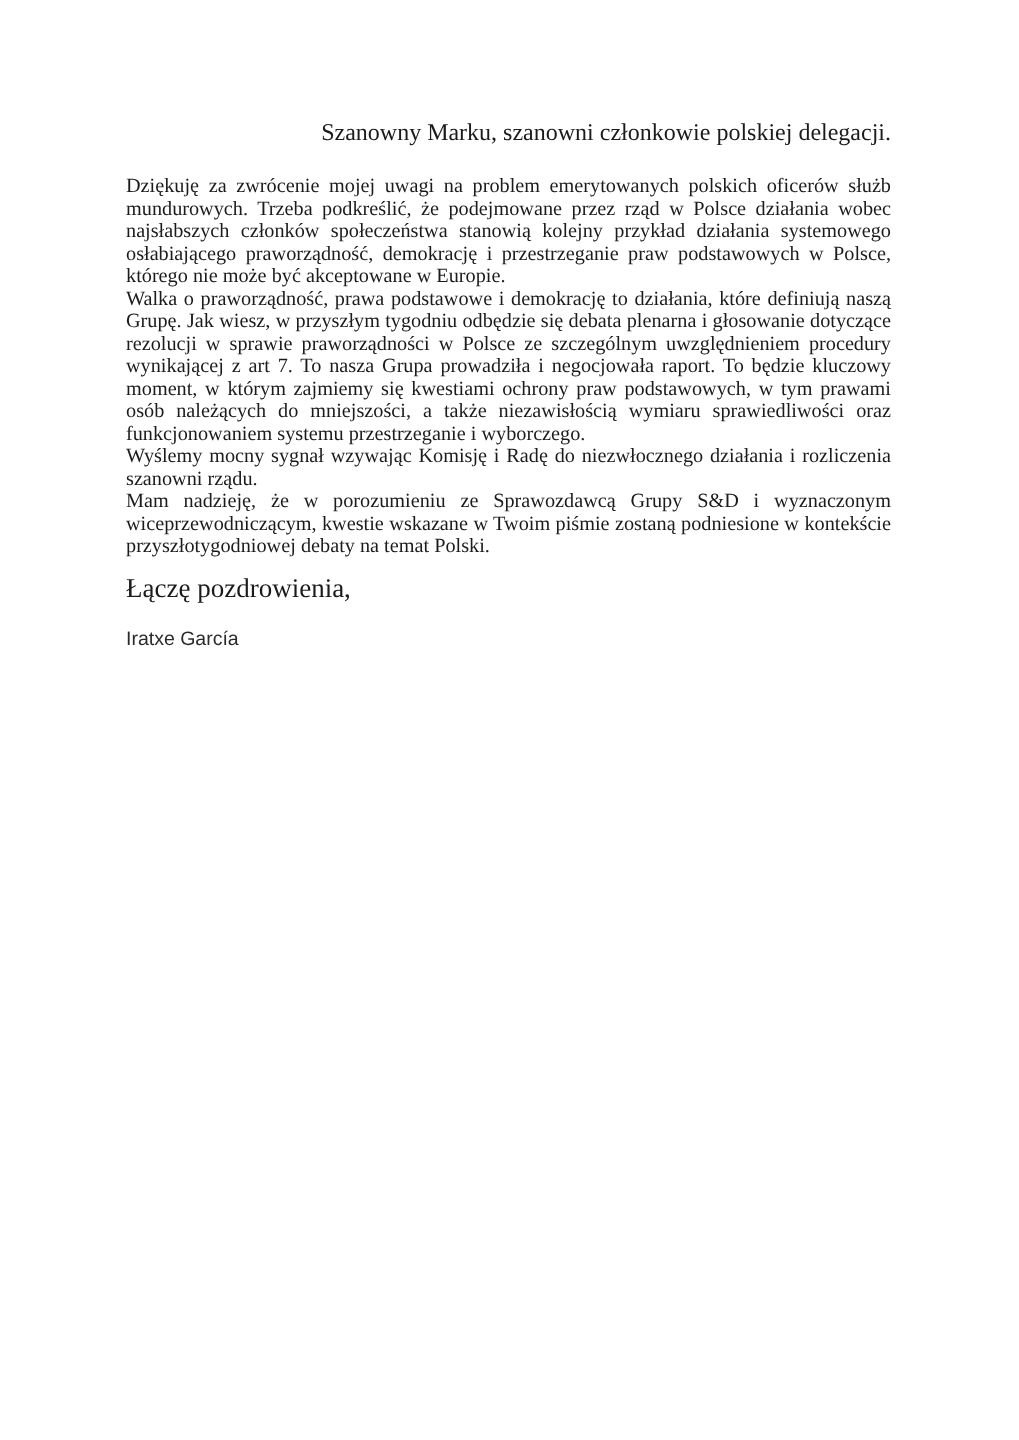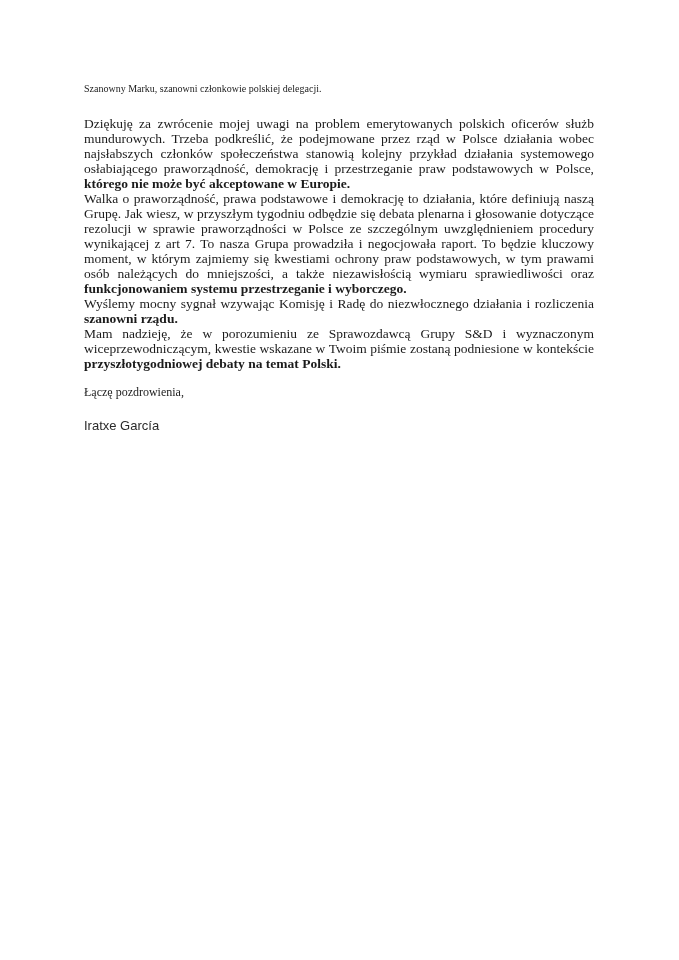--- a/index.html
+++ b/index.html
@@ -16,44 +16,43 @@
     font-family: "Liberation Serif", serif;
     color: #1b1b1b;
   }
   .content {
     position: absolute;
     left: 84px;
     top: 81px;
     width: 510px;
   }
   .salutation {
-    font-size: 10px;
+    font-size: 16px;
     line-height: 15px;
     margin: 0 0 20px 0;
-    text-align: left;
+    text-align: right;
     white-space: nowrap;
   }
   .para {
     margin: 0;
     padding: 0;
   }
   .line {
     font-size: 13.5px;
     line-height: 15px;
     text-align: justify;
     text-align-last: justify;
     white-space: normal;
   }
   .line.last {
     text-align: left;
     text-align-last: left;
-    font-weight: bold;
   }
   .closing {
-    font-size: 12px;
+    font-size: 18px;
     line-height: 15px;
     margin-top: 14px;
   }
   .signature {
     font-family: "Liberation Sans", sans-serif;
     font-size: 13px;
     line-height: 17px;
     margin-top: 17px;
     color: #2a2a2a;
   }

